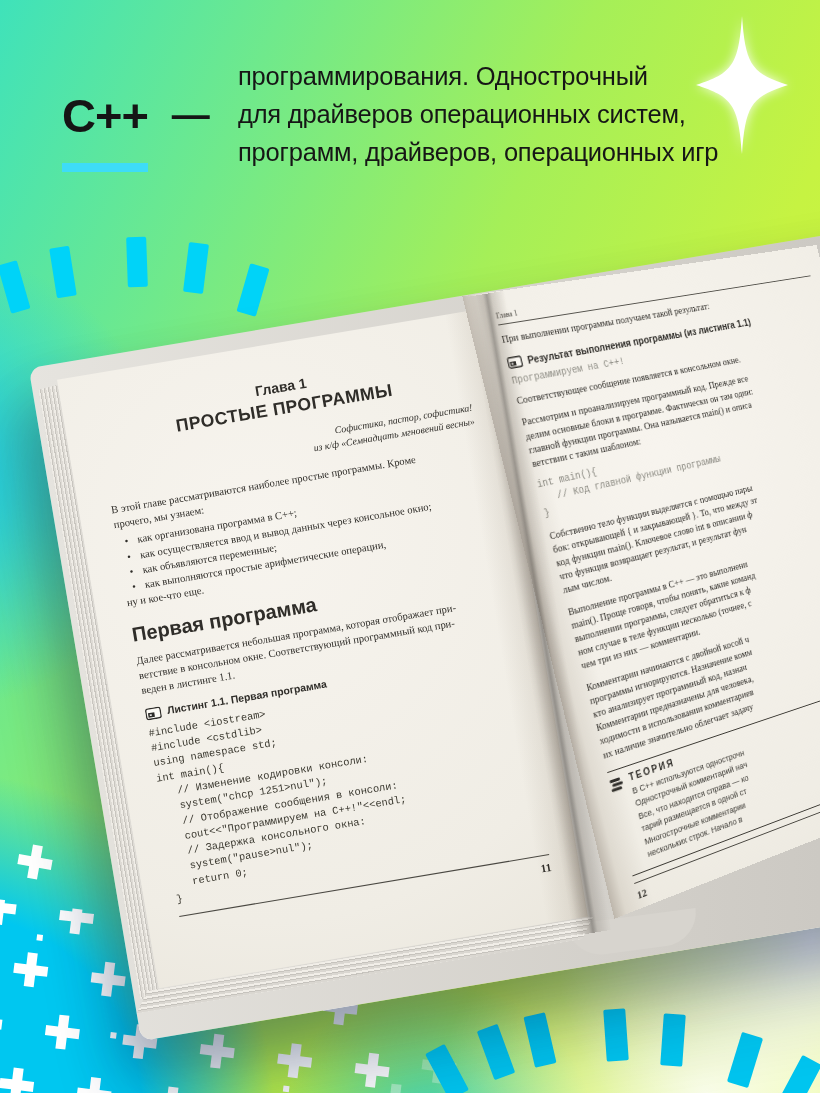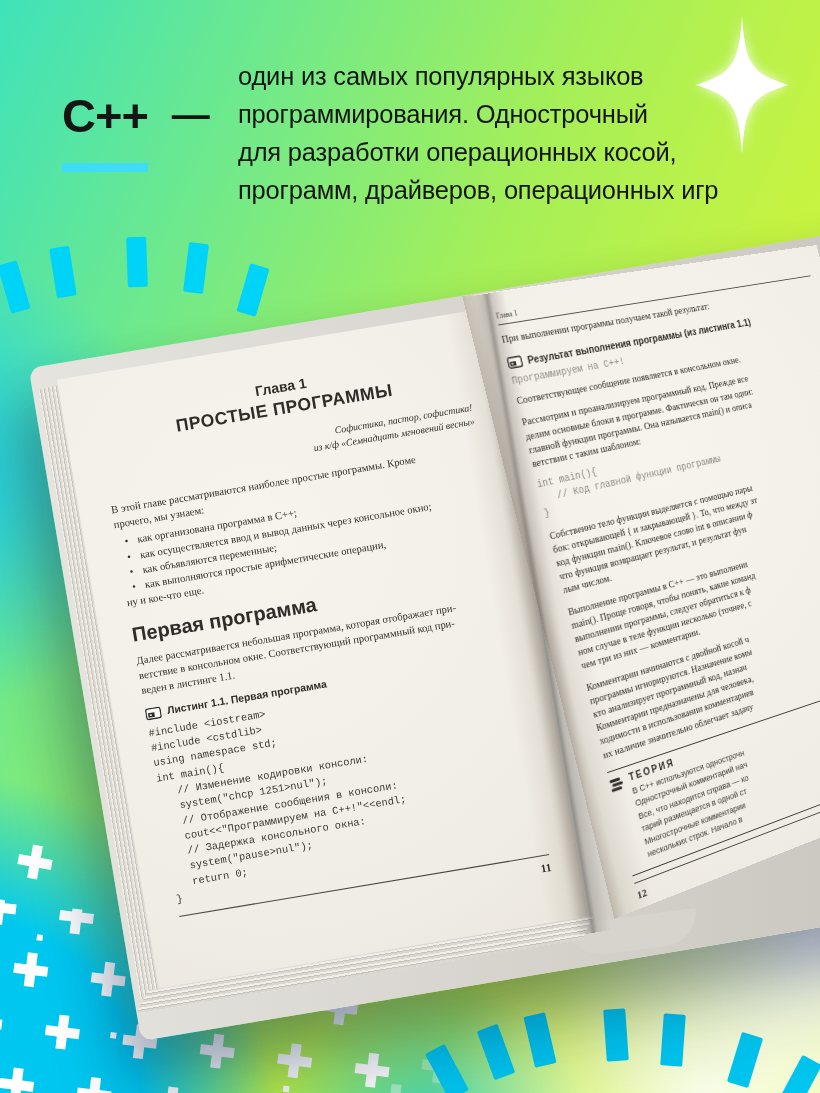--- a/index.html
+++ b/index.html
@@ -142,23 +142,22 @@
     <path d="M40 0 C43 42 48 50 80 60 C48 70 43 78 40 120 C37 78 32 70 0 60 C32 50 37 42 40 0 Z" fill="#ffffff"></path>
   </svg>
 
   <header class="header">
     <div class="term-wrap">
       <span class="term">C++</span>
       <span class="term-dash">—</span>
     </div>
     <div class="term-underline"></div>
     <div class="definition">
-        <div>один из самых популярных языков</div>
         <div>программирования. Однострочный</div>
-        <div>для разработки операционных косой,</div>
+        <div>для драйверов операционных систем,</div>
         <div>программ, драйверов, операционных игр</div>
       </div>
   </header>
 
   <div class="book">
     <div class="hardcover"></div>
     <div class="spine-tab"></div>
     <div class="edge-left"></div>
     <div class="edge-bottom"></div>
 

